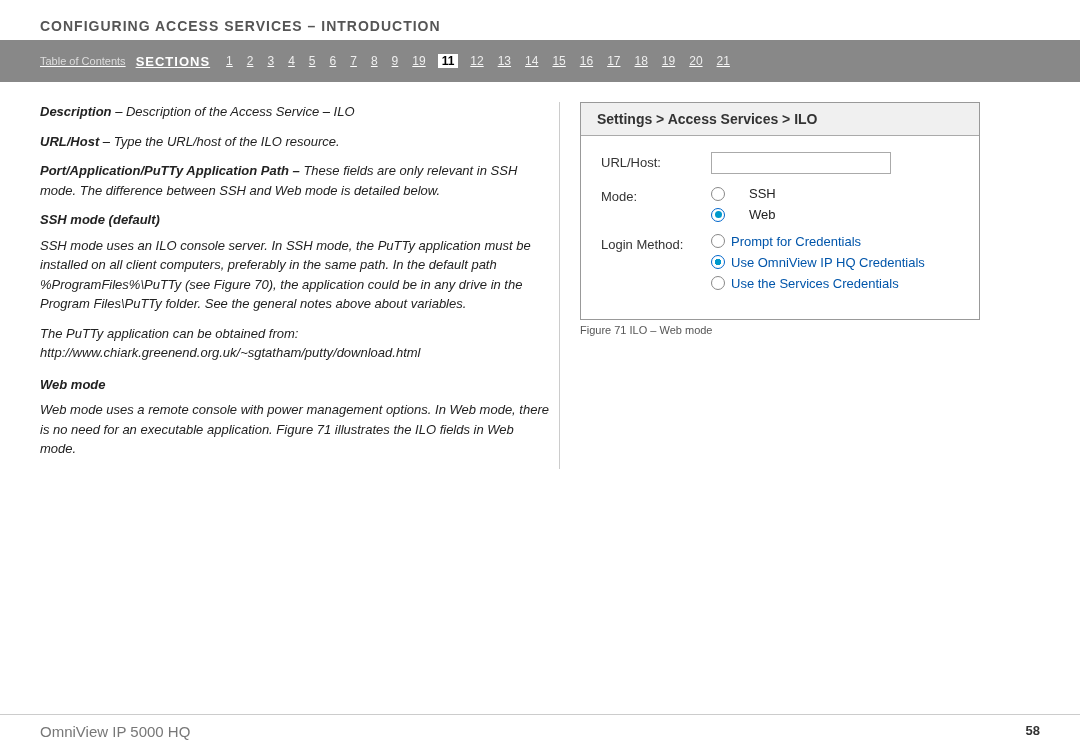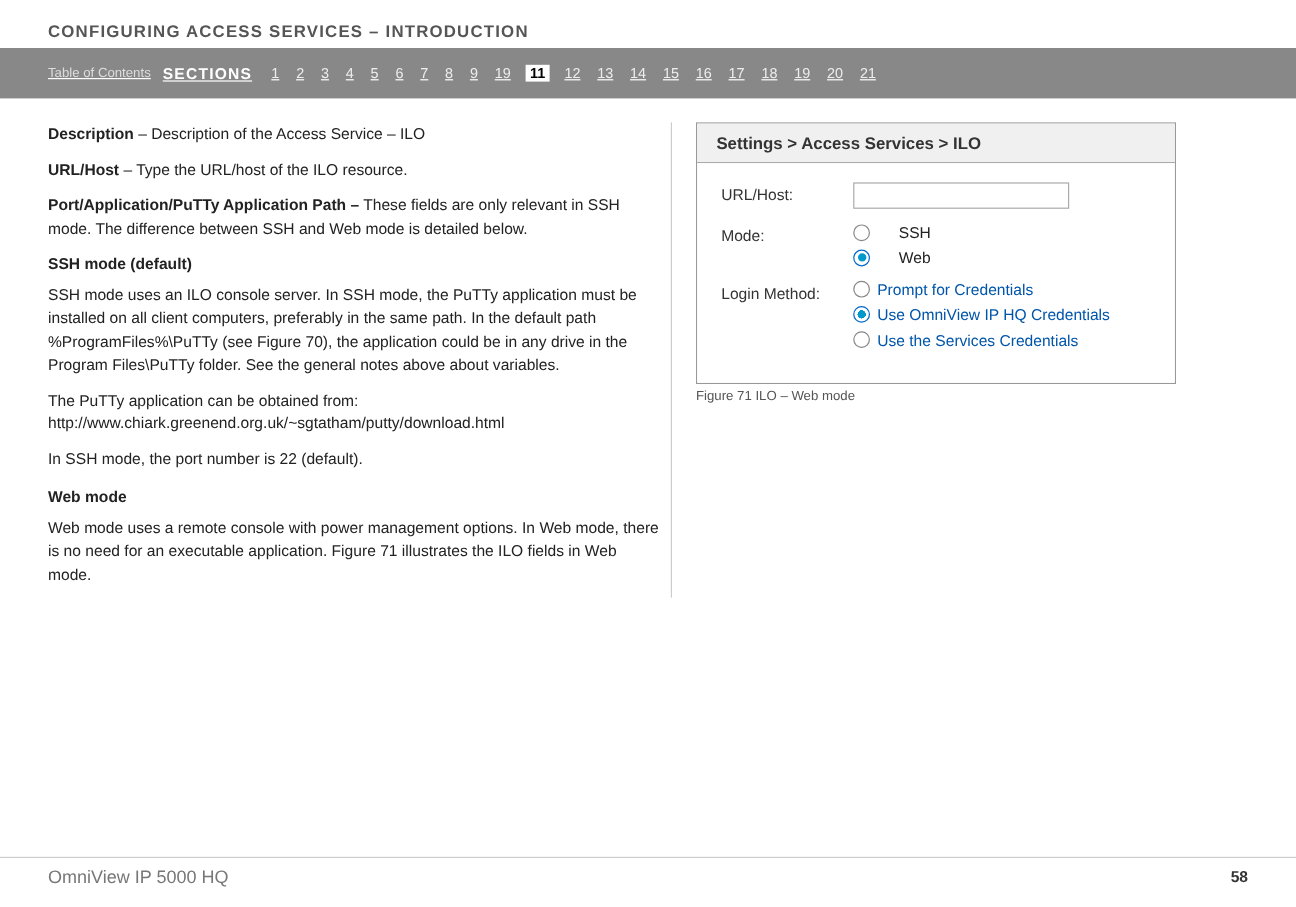--- a/index.html
+++ b/index.html
@@ -70,20 +70,21 @@
       padding: 20px 40px 0 40px;
       gap: 20px;
     }
 
     
     .left-col {
       flex: 1;
       max-width: 520px;
       padding-right: 8px;
       border-right: 1px solid #ccc;
+      font-style: italic;
     }
     .left-col p {
       margin-bottom: 10px;
       line-height: 1.5;
       font-size: 13px;
     }
     .left-col p strong {
       font-weight: bold;
     }
     .left-col .section-heading {
@@ -266,21 +267,20 @@
     </p>
     <p>
       <strong>URL/Host</strong><span> – Type the URL/host of the ILO resource.</span>
     </p>
     <p>
       <strong>Port/Application/PuTTy Application Path –</strong><span> These fields are only relevant in SSH mode. The difference between SSH and Web mode is detailed below.</span>
     </p>
     <p class="section-heading">SSH mode (default)</p>
     <p>SSH mode uses an ILO console server. In SSH mode, the PuTTy application must be installed on all client computers, preferably in the same path. In the default path %ProgramFiles%\PuTTy (see Figure 70), the application could be in any drive in the Program Files\PuTTy folder. See the general notes above about variables.</p>
     <p style="margin-top:10px;">The PuTTy application can be obtained from:<br>http://www.chiark.greenend.org.uk/~sgtatham/putty/download.html</p>
-    <p style="margin-top:10px;">In SSH mode, the port number is 22 (default).</p>
     <p class="section-heading" style="margin-top:12px;">Web mode</p>
     <p>Web mode uses a remote console with power management options. In Web mode, there is no need for an executable application. Figure 71 illustrates the ILO fields in Web mode.</p>
   </div>
 
   <div class="right-col">
     <div class="settings-panel">
       <div class="settings-title">Settings &gt; Access Services &gt; ILO</div>
       <div class="settings-body">
 
 

